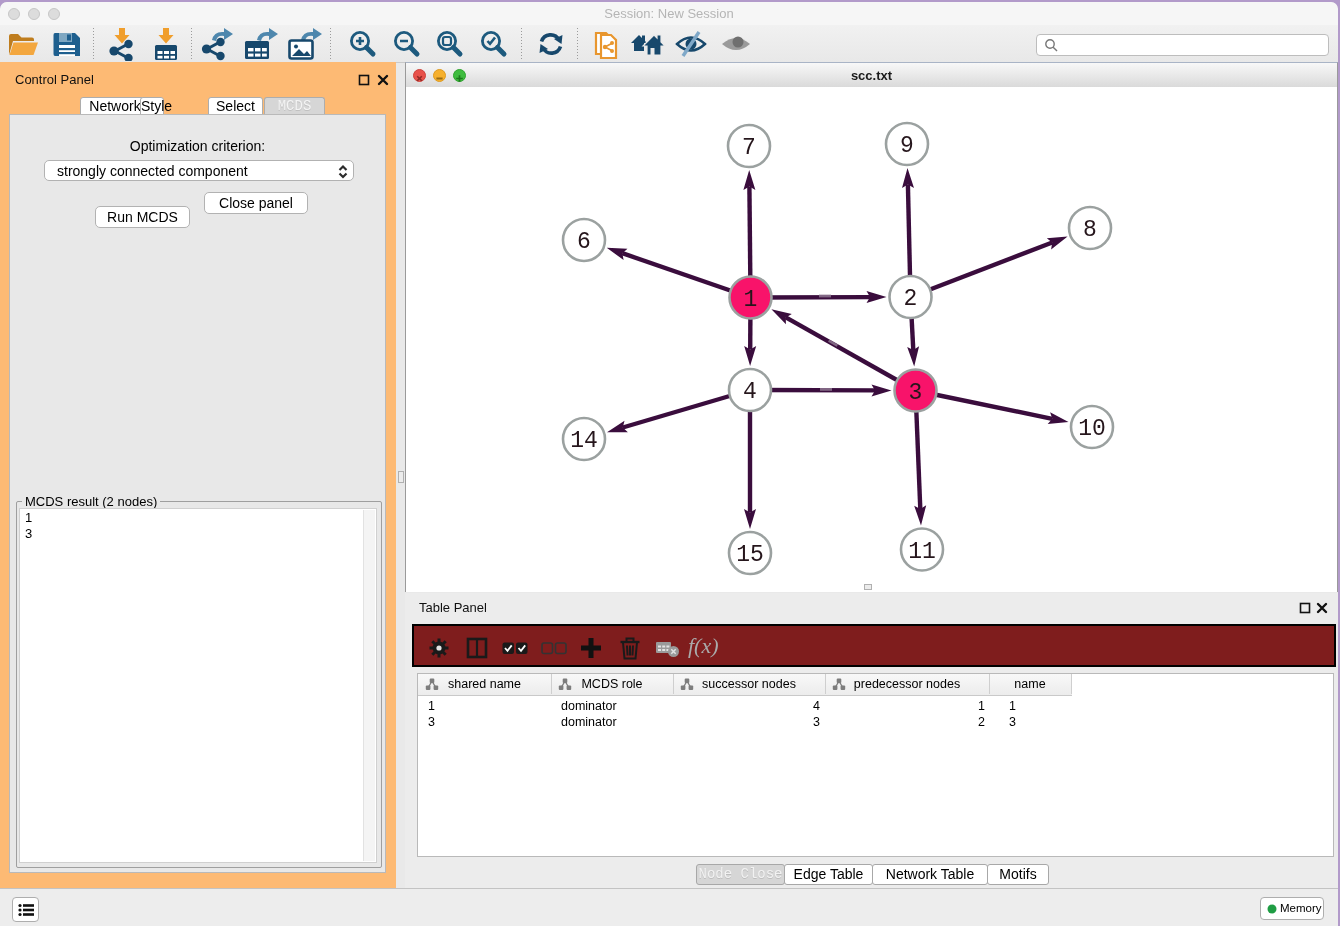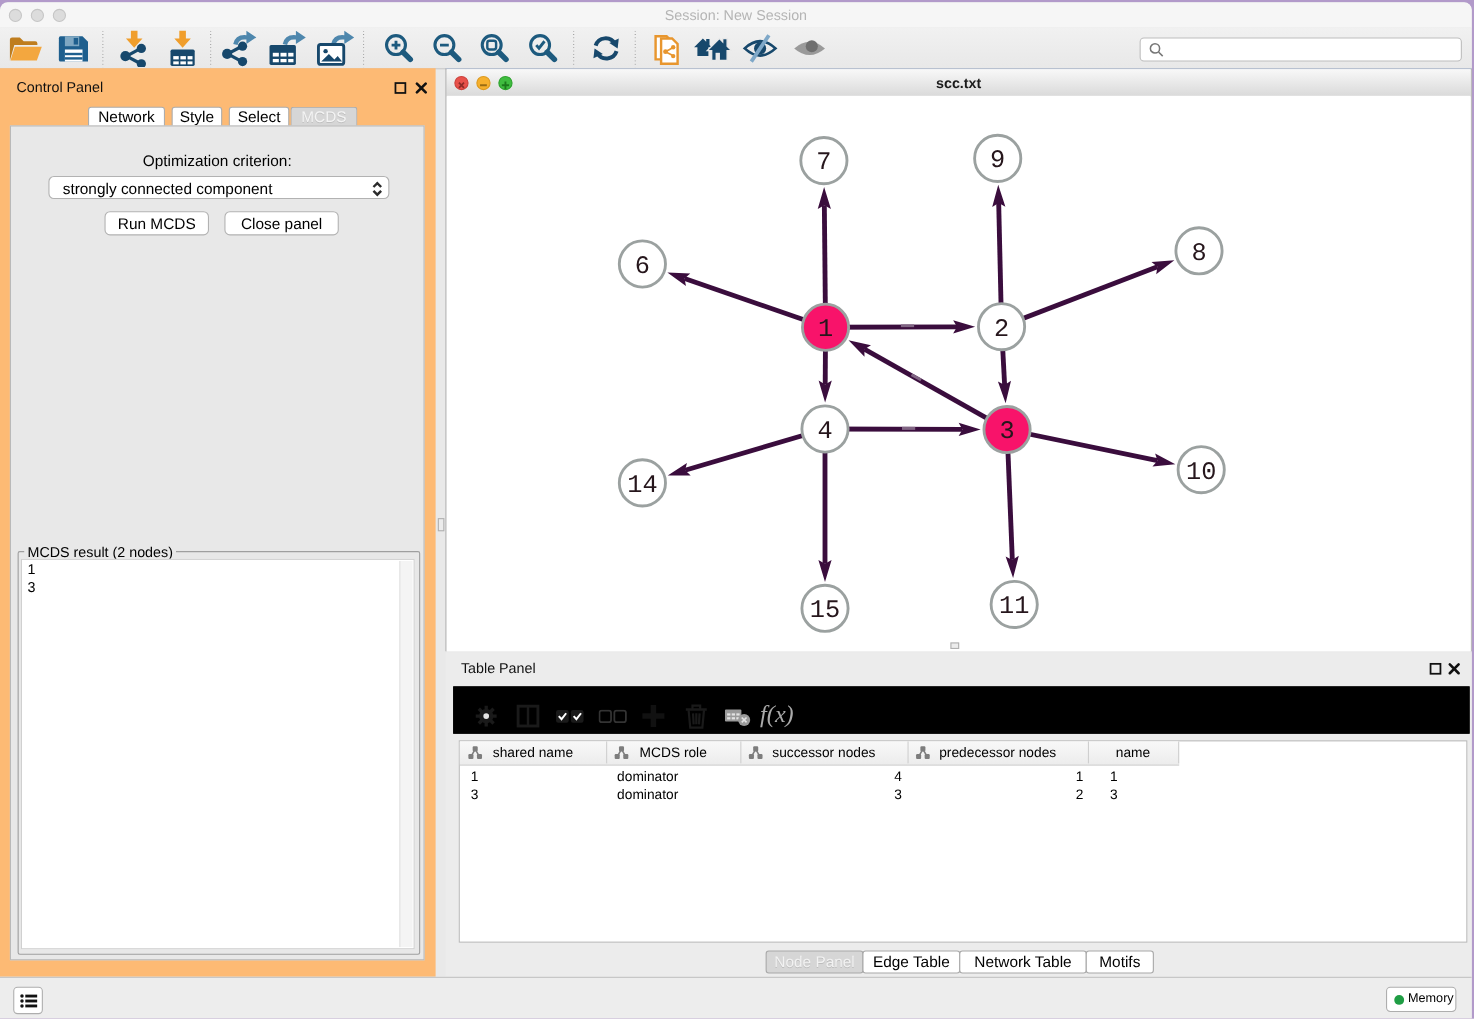--- a/index.html
+++ b/index.html
@@ -17,21 +17,21 @@
 .tsep{position:absolute;top:3px;height:33px;width:1px;
   background-image:linear-gradient(#9b9b9b 33%, rgba(0,0,0,0) 0%);
   background-size:1px 3px;background-repeat:repeat-y;}
 #searchbox{position:absolute;left:1036px;top:9px;width:291px;height:20px;
   background:#fff;border:1px solid #bdbdbd;border-radius:4px;}
 
 #cpanel{position:absolute;left:0;top:60px;width:396px;height:826px;background:#fdba74;}
 #cpanel .hdr{position:absolute;left:15px;top:10px;font-size:13px;color:#111;}
 .tabbtn{position:absolute;top:35px;height:19px;background:#fff;border:1px solid #adadad;
   border-radius:3px 3px 0 0;box-sizing:border-box;font-size:14px;color:#000;text-align:center;line-height:17px;}
-.tabsel{background:#d6d6d6;color:#f4f4f4;text-shadow:0 1px 0 #c0c0c0;border-bottom:none;height:20px;}
+.tabsel{background:#d6d6d6;color:#f4f4f4;text-shadow:0 1px 0 #c0c0c0;border-bottom:none;height:20px;font-family:Liberation Mono, monospace;}
 #cpcontent{position:absolute;left:9px;top:52px;width:377px;height:759px;
   border:1px solid #b9b9b9;background:#e8e8e8;box-sizing:border-box;}
 #optlabel{position:absolute;left:0;top:23px;width:100%;text-align:center;
   font-size:14px;color:#000;}
 #dropdown{position:absolute;left:34px;top:45px;width:310px;height:21px;background:#fff;
   border:1px solid #b2b2b2;border-radius:5px;font-size:14px;color:#000;line-height:20px;
   padding-left:12px;box-sizing:border-box;}
 .btn{position:absolute;top:77px;height:22px;background:#fff;border:1px solid #b2b2b2;
   border-radius:5px;font-size:14px;color:#000;text-align:center;line-height:20px;
   box-sizing:border-box;}
@@ -53,21 +53,21 @@
 .mac{position:absolute;top:6px;width:13px;height:13px;border-radius:50%;box-sizing:border-box;}
 #netcanvas{position:absolute;left:0;top:24px;width:931px;height:505px;background:#fff;}
 #graph line{stroke:#3a0d3d;stroke-width:4.4;}
 #graph polygon{fill:#3a0d3d;}
 #graph text{font-family:"Liberation Mono",monospace;font-size:23px;fill:#26161c;
   text-anchor:middle;}
 
 #tpanel{position:absolute;left:405px;top:591px;width:933px;height:296px;background:#ececec;}
 #tpanel .hdr{position:absolute;left:14px;top:7px;font-size:13px;color:#111;}
 #ttoolbar{position:absolute;left:7px;top:31px;width:924px;height:43px;
-  background:#000000;border:5px solid #000000;box-sizing:border-box;}
+  background:#7f1d1d;border:2px solid #000000;box-sizing:border-box;}
 #ttable{position:absolute;left:12px;top:80px;width:917px;height:184px;background:#fff;
   border:1px solid #b9b9b9;box-sizing:border-box;}
 #thead{position:absolute;left:0;top:0;width:654px;height:21px;
   background:linear-gradient(#f8f8f8,#ececec);border-bottom:1px solid #c9c9c9;}
 .thcell{position:absolute;top:0;height:20px;border-right:1px solid #cfcfcf;
   font-size:12.5px;color:#000;}
 .thcell span{position:absolute;top:3px;width:100%;text-align:center;}
 .trow{position:absolute;font-size:12.5px;color:#000;}
 .btab{position:absolute;top:271px;height:21px;background:#fff;border:1px solid #a8a8a8;
   border-radius:3px;box-sizing:border-box;font-size:14px;color:#000;text-align:center;line-height:19px;}
@@ -226,32 +226,32 @@
   </div>
   <div id="cpanel">
     <div class="hdr">Control Panel</div>
     <svg class="abs" style="left:358px;top:12px" width="12" height="12" viewBox="0 0 12 12">
 <rect x="1.5" y="1.5" width="9" height="9" fill="none" stroke="#111" stroke-width="1.6"></rect>
       </svg>
 <svg class="abs" style="left:377px;top:12px" width="12" height="12" viewBox="0 0 12 12">
 <path d="M2 2 L10 10 M10 2 L2 10" stroke="#111" stroke-width="2.4" stroke-linecap="round"></path>
       </svg>
     <div class="tabbtn" style="left:80px;width:70px;">Network</div>
-    <div class="tabbtn" style="left:156px;width:46px;">Style</div>
+    <div class="tabbtn" style="left:140px;width:24px;">Style</div>
     <div class="tabbtn" style="left:208px;width:55px;">Select</div>
     <div class="tabbtn tabsel" style="left:264px;width:61px;">MCDS</div>
     <div id="cpcontent">
       <div id="optlabel">Optimization criterion:</div>
       <div id="dropdown">strongly connected component<svg class="abs" style="right:4px;top:3px" width="12" height="15" viewBox="0 0 12 15">
 <g fill="none" stroke="#2c2c2c" stroke-width="2.2">
 <path d="M2.5 6 L6 2.5 L9.5 6"></path>
 <path d="M2.5 9.5 L6 13 L9.5 9.5"></path>
             </g>
           </svg></div>
-      <div class="btn" style="left:85px;width:95px;">Run MCDS</div>
+      <div class="btn" style="left:85px;width:95px;margin-top:14px;">Run MCDS</div>
       <div class="btn" style="left:194px;width:104px;">Close panel</div>
       <div id="fieldset">
         <div id="fslegend">MCDS result (2 nodes)</div>
         <div id="fsinner">
             <div style="padding:1px 0 0 5px;line-height:16px;">1<br>3</div>
           <div id="fsscroll"></div>
           </div>
       </div>
     </div>
   </div>
@@ -449,21 +449,21 @@
       <div class="trow" style="left:143px;top:25px;">dominator</div>
       <div class="trow" style="left:255px;top:25px;width:147px;text-align:right;">4</div>
       <div class="trow" style="left:407px;top:25px;width:160px;text-align:right;">1</div>
       <div class="trow" style="left:591px;top:25px;">1</div>
       <div class="trow" style="left:10px;top:41px;">3</div>
       <div class="trow" style="left:143px;top:41px;">dominator</div>
       <div class="trow" style="left:255px;top:41px;width:147px;text-align:right;">3</div>
       <div class="trow" style="left:407px;top:41px;width:160px;text-align:right;">2</div>
       <div class="trow" style="left:591px;top:41px;">3</div>
     </div>
-    <div class="btab tabsel" style="left:291px;width:89px;">Node Panel</div>
+    <div class="btab tabsel" style="left:291px;width:89px;">Node Close</div>
     <div class="btab" style="left:379px;width:89px;">Edge Table</div>
     <div class="btab" style="left:467px;width:116px;">Network Table</div>
     <div class="btab" style="left:582px;width:62px;">Motifs</div>
   </div>
   <div id="statusbar">
     <div id="listbtn">
         <svg class="abs" style="left:5px;top:5px" width="16" height="14" viewBox="0 0 16 14">
 <g fill="#111">
 <circle cx="2" cy="2.5" r="1.6"></circle>
             <rect x="5" y="1.2" width="11" height="2.6"></rect>

